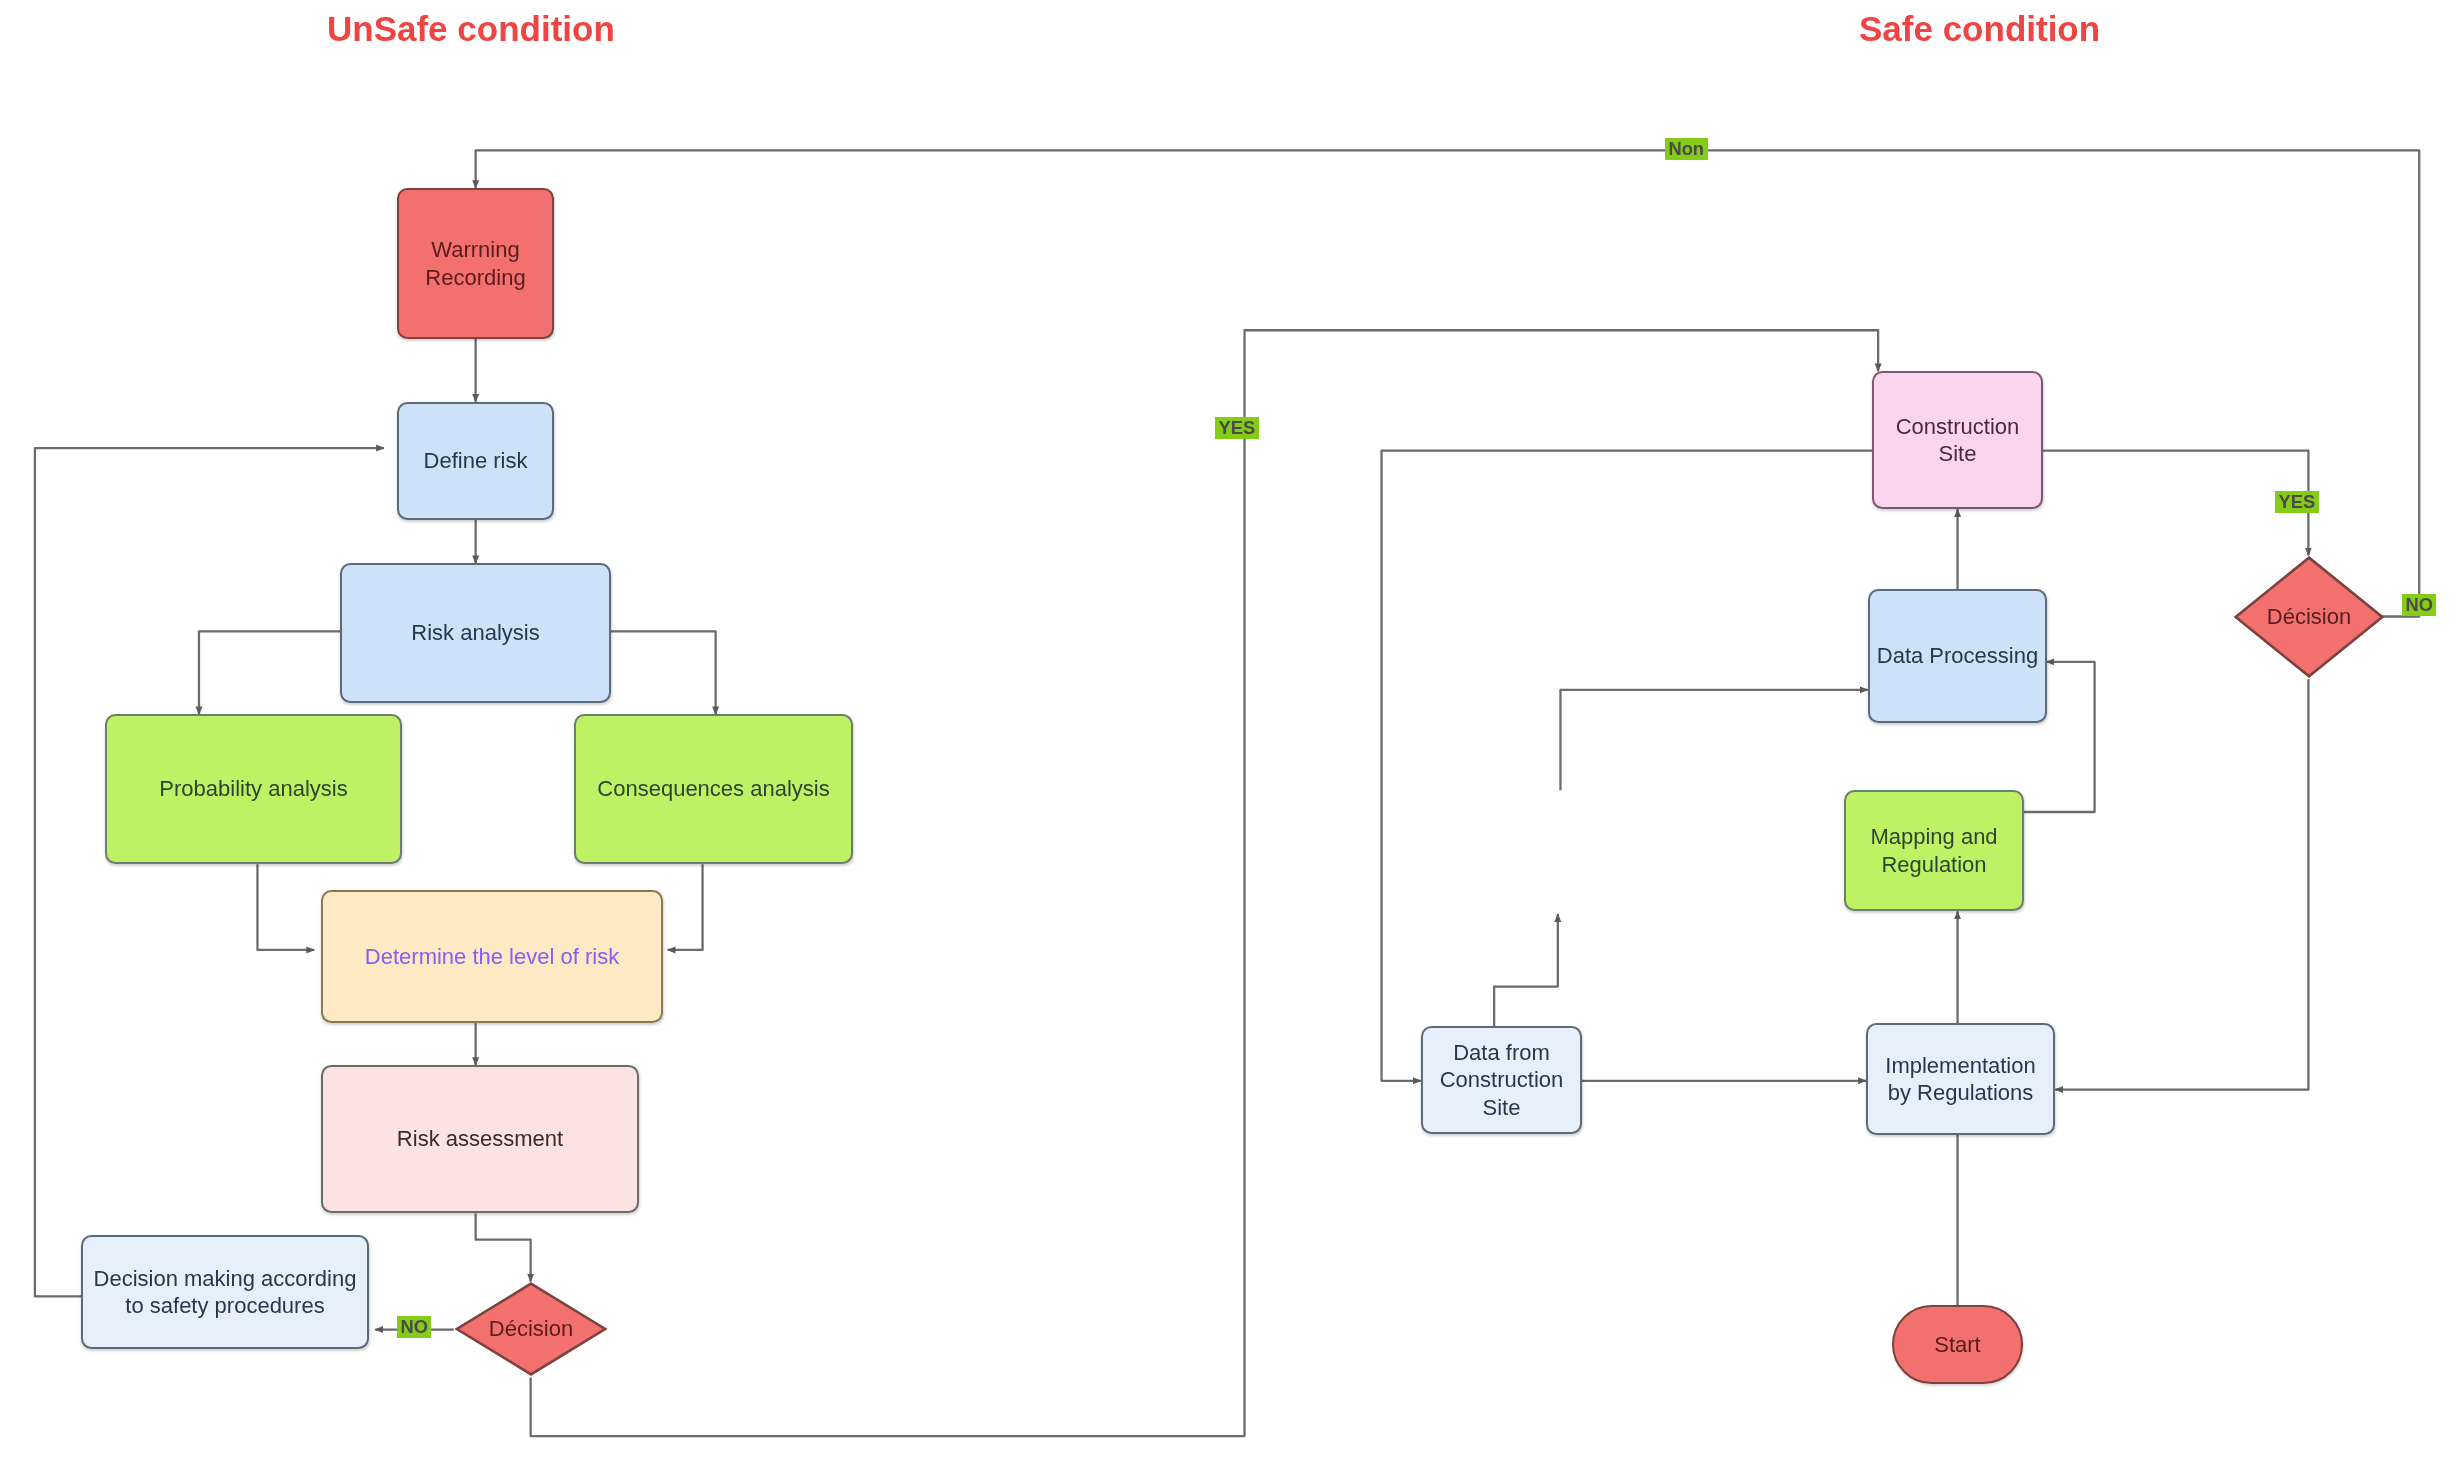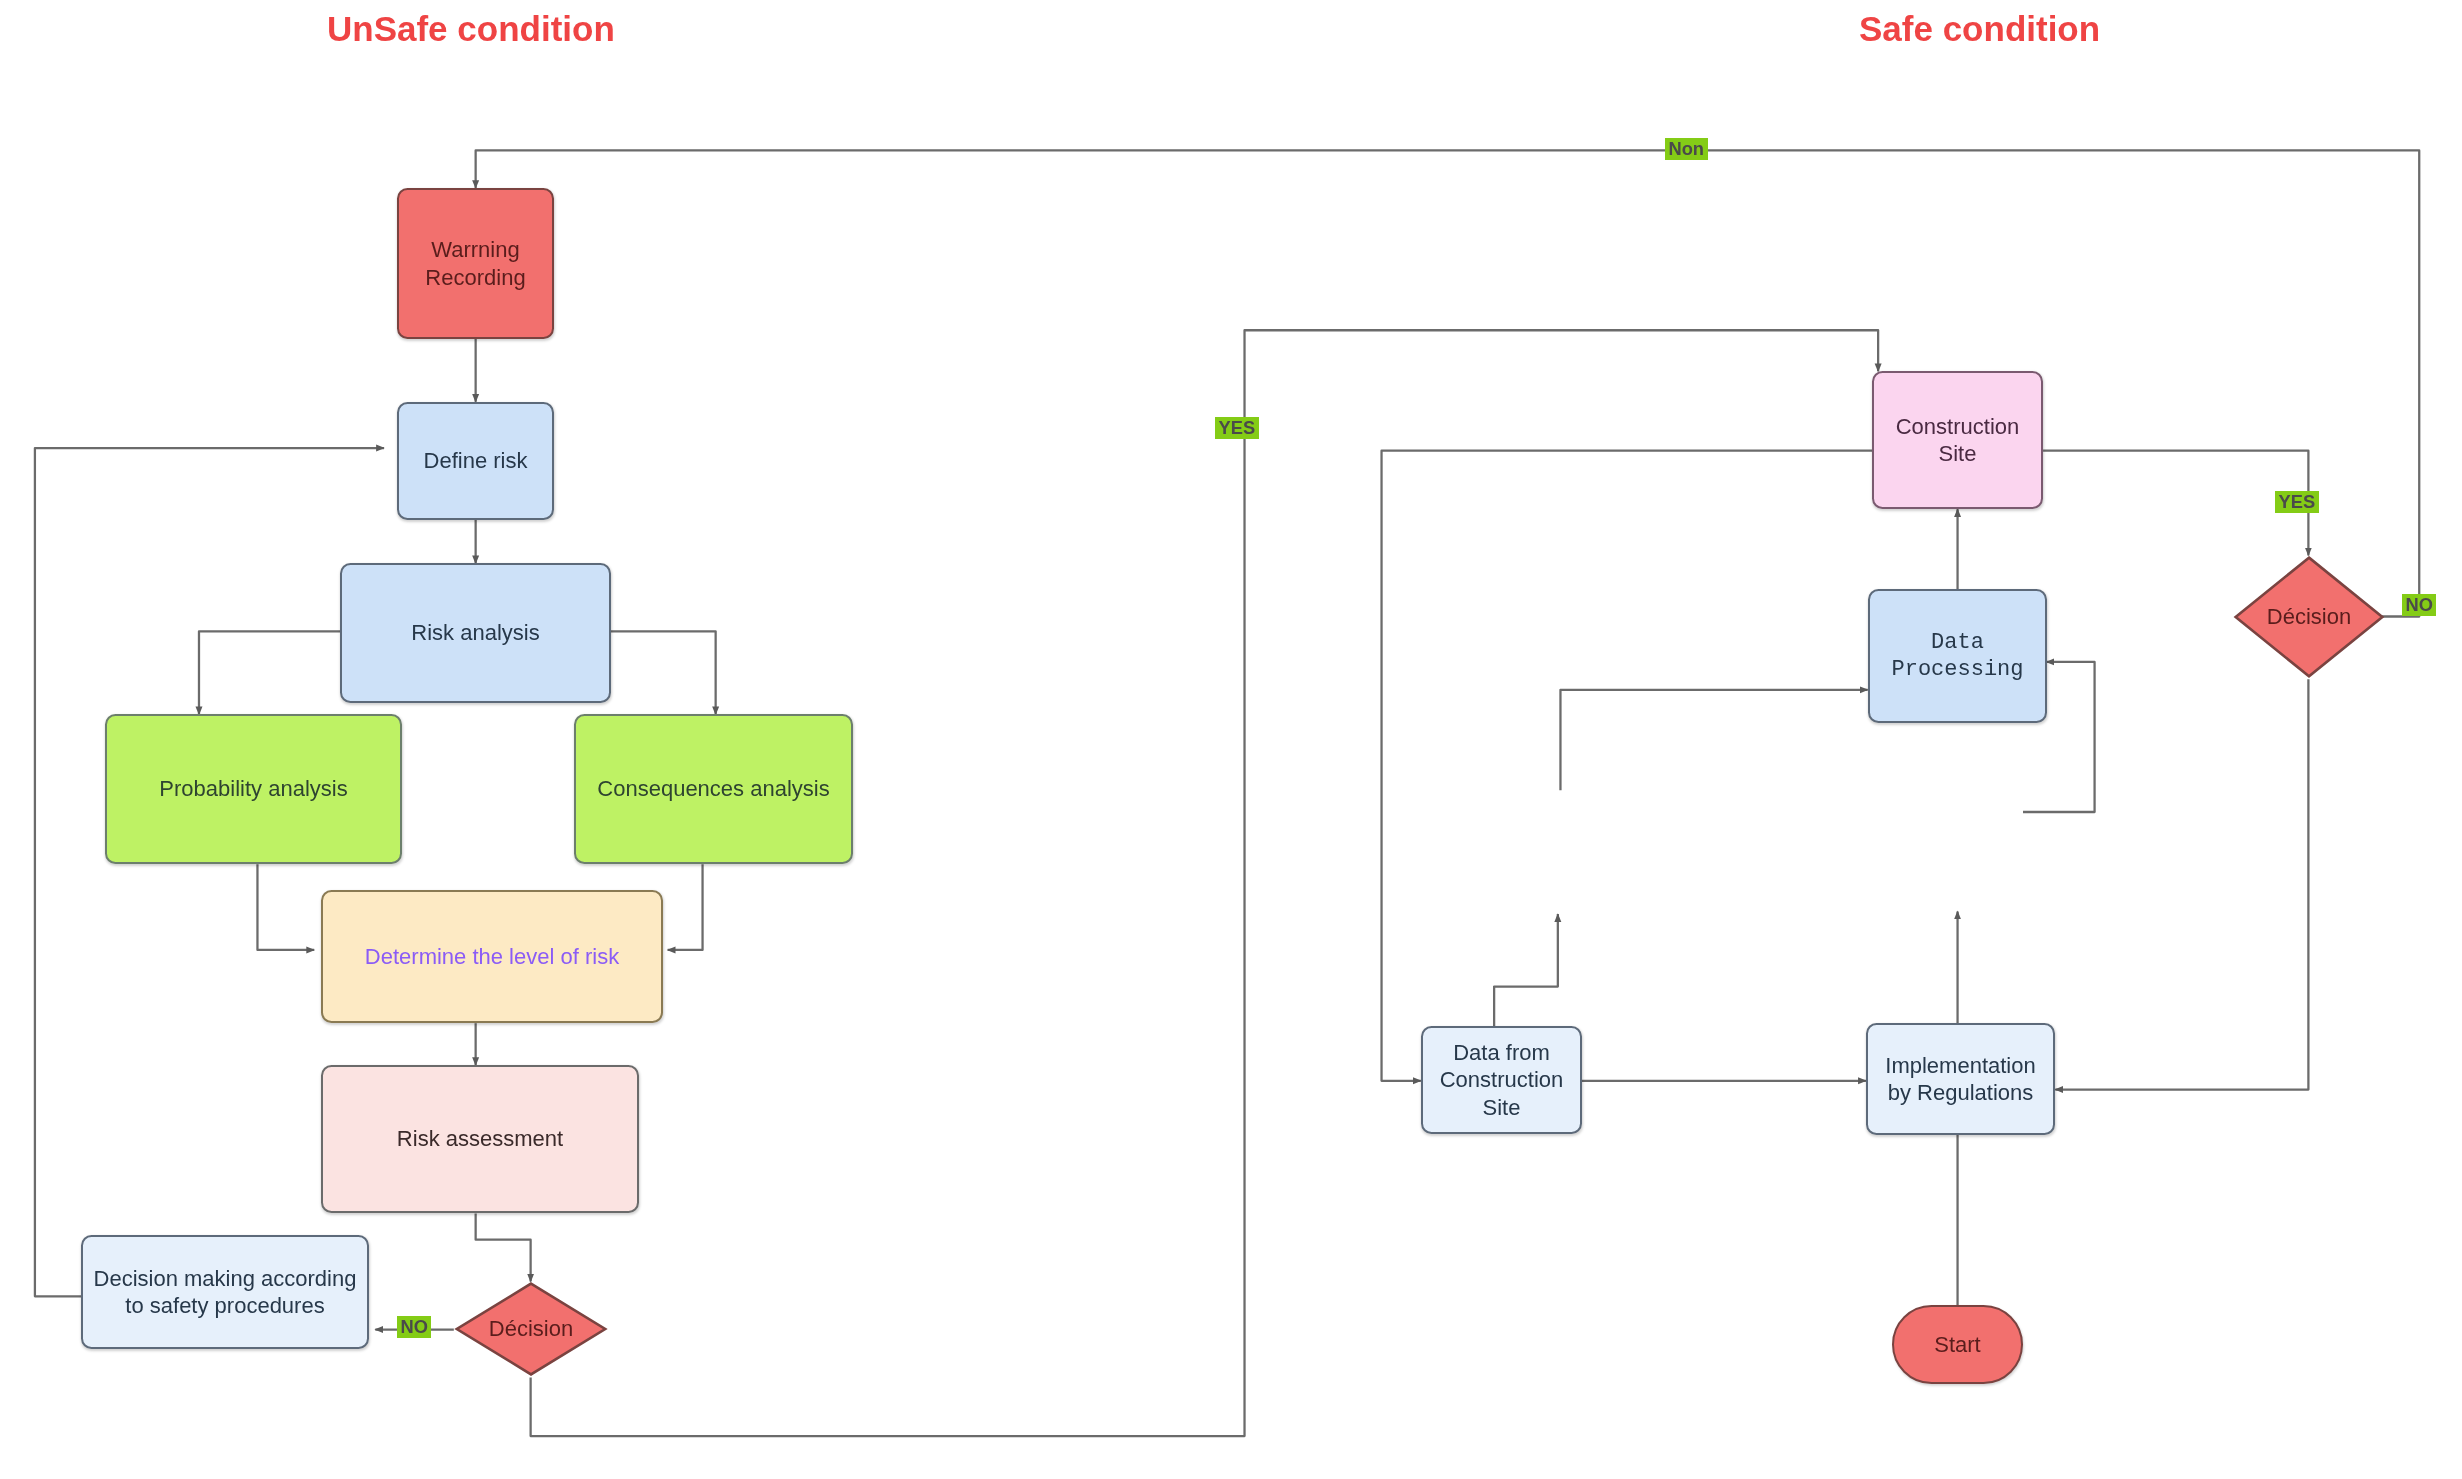--- a/index.html
+++ b/index.html
@@ -114,23 +114,24 @@
 
   <div class="diamond" style="left:454px;top:1281px;width:154px;height:96px;">
     <svg width="154" height="96" viewBox="0 0 176 110" xmlns="http://www.w3.org/2000/svg">
       <polygon points="88,3 173,55 88,107 3,55" fill="#f2706e" stroke="#7a4340" stroke-width="3"></polygon>
     </svg>
     <div class="dlabel">Décision</div>
   </div>
 
   <div class="node n-pink" style="left:1872px;top:371px;width:171px;height:138px;">Construction Site</div>
 
-  <div class="node n-blue" style="left:1868px;top:589px;width:179px;height:134px;font-family:Liberation Mono, monospace;">Data Processing</div>
+  <div class="node n-blue" style="left:1868px;top:589px;width:179px;height:134px;">Data Processing</div>
 
 
+  <div class="node n-green" style="left:1844px;top:790px;width:180px;height:121px;">Mapping and Regulation</div>
 
   <div class="node n-lightblue" style="left:1421px;top:1026px;width:161px;height:108px;">Data from Construction Site</div>
 
   <div class="node n-lightblue" style="left:1866px;top:1023px;width:189px;height:112px;">Implementation by Regulations</div>
 
   <div class="terminator" style="left:1892px;top:1305px;width:131px;height:79px;">Start</div>
 
   <div class="diamond" style="left:2233px;top:555px;width:152px;height:124px;">
     <svg width="152" height="124" viewBox="0 0 174 142" xmlns="http://www.w3.org/2000/svg">
       <polygon points="87,3 171,71 87,139 3,71" fill="#f2706e" stroke="#7a4340" stroke-width="3"></polygon>

